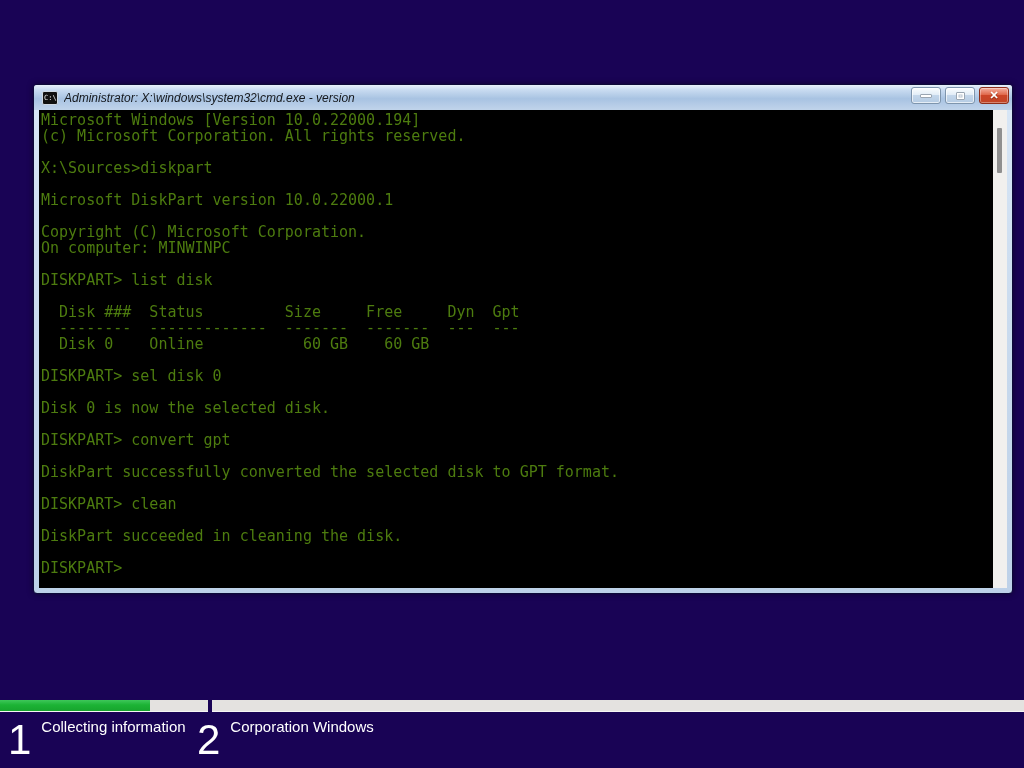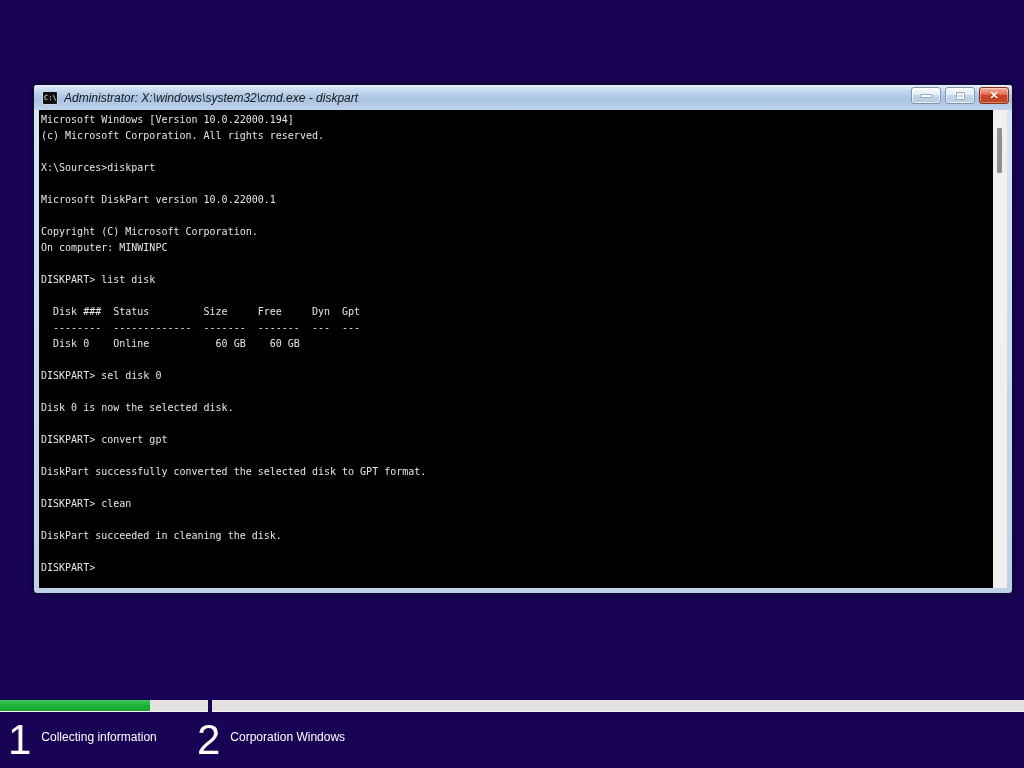--- a/index.html
+++ b/index.html
@@ -120,23 +120,23 @@
     background: #000000;
   }
 
   .console-text {
     position: absolute;
     left: 2px;
     top: 2px;
     right: 16px;
     bottom: 0;
     font-family: "DejaVu Sans Mono", "Liberation Mono", monospace;
-    font-size: 10px;
+    font-size: 15px;
     line-height: 16px;
-    color: #e5e5e5;
+    color: #4d7c0f;
     white-space: pre;
     overflow: hidden;
   }
 
   .scrollbar {
     position: absolute;
     right: 0;
     top: 0;
     bottom: 0;
     width: 14px;
@@ -184,34 +184,34 @@
   .step-1 { left: 8px; }
   .step-2 { left: 197px; }
   .step-number {
     font-size: 42px;
     font-weight: 300;
     line-height: 44px;
     letter-spacing: -1px;
   }
   .step-label {
     margin-left: 11px;
-    margin-top: 12px;
-    font-size: 12px;
+    margin-top: 0;
+    font-size: 15px;
     font-weight: 400;
   }
 </style>
 </head>
 <body>
 
 <div class="screen">
 
   <div class="window">
     <div class="titlebar">
       <span class="cmd-icon">C:\</span>
-      <span class="title-text">Administrator: X:\windows\system32\cmd.exe - diskpart</span>
+      <span class="title-text">Administrator: X:\windows\system32\cmd.exe - version</span>
       <div class="controls">
         <div class="ctl-btn min">
           <span class="glyph-min"></span>
         </div>
         <div class="ctl-btn max">
           <span class="glyph-max"></span>
         </div>
         <div class="ctl-btn close">
           <span class="glyph-x">✕</span>
         </div>

